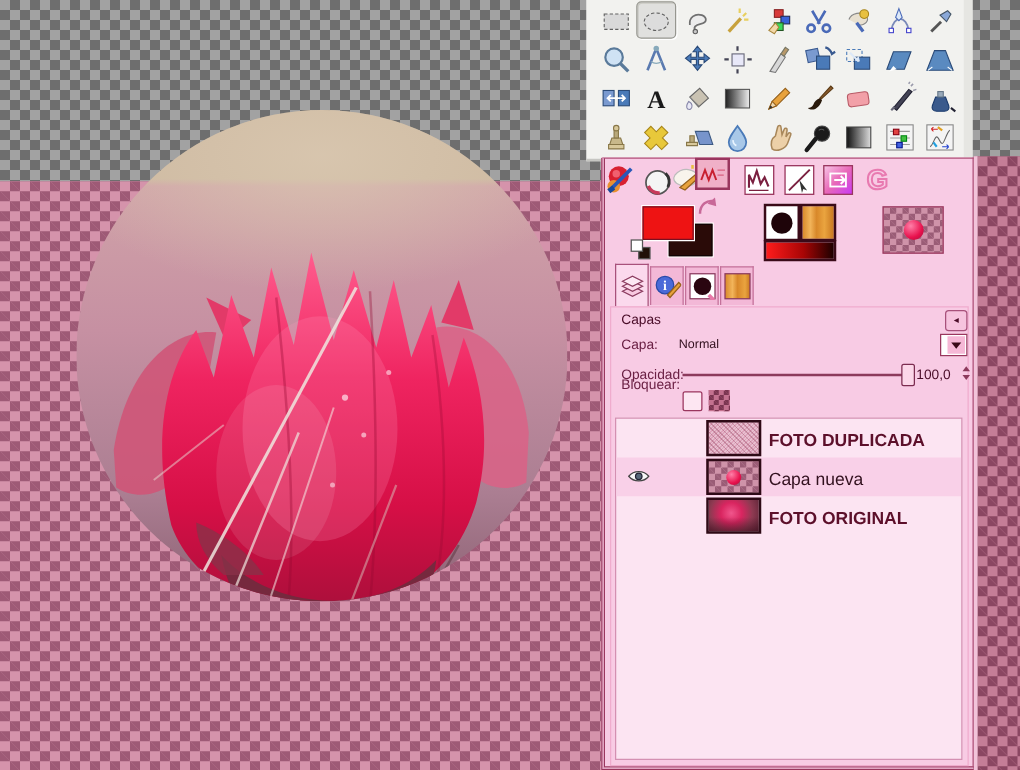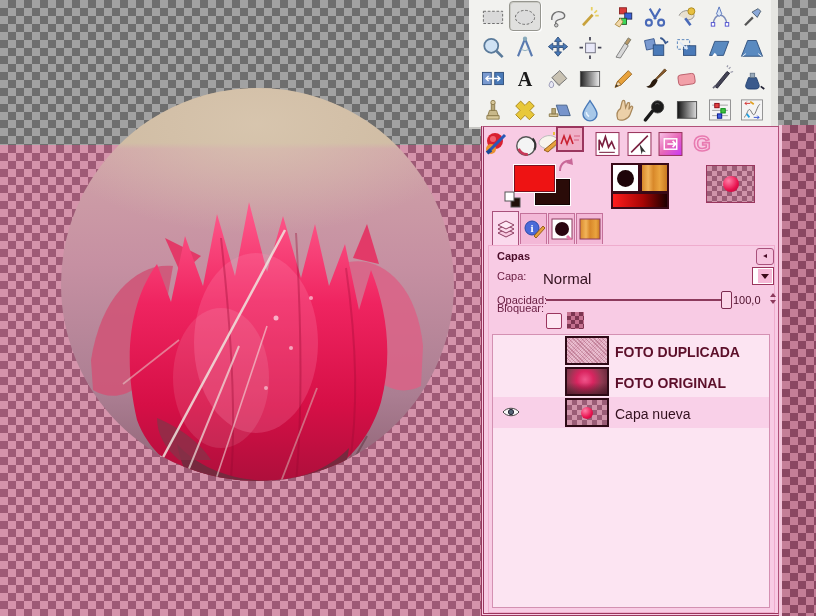--- a/index.html
+++ b/index.html
@@ -55,25 +55,25 @@
     background-size:10px 10px;background-position:0 0,5px 5px;display:flex;align-items:center;justify-content:center;}
   .mini-ball{width:16px;height:16px;border-radius:50%;background:radial-gradient(circle at 35% 30%,#ff7fa8,#e8114d 60%,#a80a38);}
 
   .tab-row{position:absolute;left:0;top:84px;width:100%;height:34px;}
   .tab{position:absolute;top:2px;width:27px;height:31px;display:flex;align-items:center;justify-content:center;
     background:#f3b8d7;border:1px solid #c4719a;border-bottom:none;box-sizing:border-box;cursor:pointer;}
   .tab.active{background:#fbd9ed;border:1px solid #a8517b;border-bottom:none;top:0px;height:34px;}
   .tab svg{width:22px;height:22px;}
 
   .capas-box{position:absolute;left:4px;top:118px;width:287px;height:368px;border:1px solid #efaccd;box-sizing:border-box;}
-  .capas-title{position:absolute;left:8px;top:4px;font-size:11px;font-weight:bold;color:#4a0c28;}
+  .capas-title{position:absolute;left:8px;top:4px;font-size:11px;font-weight:normal;color:#4a0c28;}
   .collapse-btn{position:absolute;left:267px;top:2px;width:16px;height:15px;background:#f6c3de;border:1px solid #a8517b;
     border-radius:3px;font-size:8px;color:#4a0c28;text-align:center;line-height:14px;cursor:pointer;}
   .row-label{position:absolute;left:8px;font-size:11px;color:#6b2044;}
-  .mode-value{position:absolute;left:54px;top:24px;font-size:15px;color:#32101e;}
+  .mode-value{position:absolute;left:54px;top:24px;font-size:10px;color:#32101e;}
   .dropdown{position:absolute;left:263px;top:21px;width:22px;height:18px;background:#fff;border:1px solid #9a365e;box-sizing:border-box;cursor:pointer;}
   .dropdown .dd-btn{position:absolute;right:1px;top:1px;width:14px;height:14px;background:#f6b8d6;display:flex;align-items:center;justify-content:center;}
   .dd-arrow{width:0;height:0;border-left:4px solid transparent;border-right:4px solid transparent;border-top:5px solid #3a0a18;}
   .slider-track{position:absolute;left:57px;top:53px;width:186px;height:2px;background:#8c3a5c;}
   .slider-handle{position:absolute;top:45px;width:11px;height:18px;background:#fcd7e9;border:1px solid #7c2c50;border-radius:2px;box-sizing:border-box;cursor:pointer;}
   .opacity-value{position:absolute;left:244px;top:48px;width:20px;text-align:right;font-size:11px;color:#4a0c28;}
   .spinner{position:absolute;left:281px;top:47px;width:7px;height:14px;}
   .spinner .up{width:0;height:0;border-left:3px solid transparent;border-right:3px solid transparent;border-bottom:4px solid #8c3a5c;margin-bottom:3px;}
   .spinner .down{width:0;height:0;border-left:3px solid transparent;border-right:3px solid transparent;border-top:4px solid #8c3a5c;}
   .lock-checkbox{position:absolute;left:57px;top:67px;width:14px;height:14px;background:#fde6f2;border:1px solid #9a365e;border-radius:2px;cursor:pointer;}
@@ -554,32 +554,32 @@
       <div class="row-label" style="top:56px">Bloquear:</div>
       <div class="lock-checkbox"></div>
       <div class="lock-alpha"></div>
 
       <div class="layer-list">
           <div class="layer-row">
             <div class="eye-slot"></div>
             <div class="layer-thumb thumb-pink-noise"></div>
             <span class="layer-name bold">FOTO DUPLICADA</span>
           </div>
-          <div class="layer-row">
-            <div class="eye-slot"></div>
-            <div class="layer-thumb thumb-flower-photo"></div>
-            <span class="layer-name bold">FOTO ORIGINAL</span>
-          </div>
           <div class="layer-row selected">
             <div class="eye-slot"><svg viewBox="0 0 20 14" width="20" height="14">
                 <path d="M2 7c4-5 12-5 16 0-4 5-12 5-16 0z" fill="#f8f8f8" stroke="#444"></path>
                 <circle cx="10" cy="7" r="2.6" fill="#556677" stroke="#223"></circle>
               </svg></div>
             <div class="layer-thumb thumb-checker-dot">
               <div class="dot"></div>
             </div>
             <span class="layer-name">Capa nueva</span>
           </div>
+          <div class="layer-row">
+            <div class="eye-slot"></div>
+            <div class="layer-thumb thumb-flower-photo"></div>
+            <span class="layer-name bold">FOTO ORIGINAL</span>
+          </div>
         </div>
     </div>
   </div>
 
 </div>
 
 </body></html>

